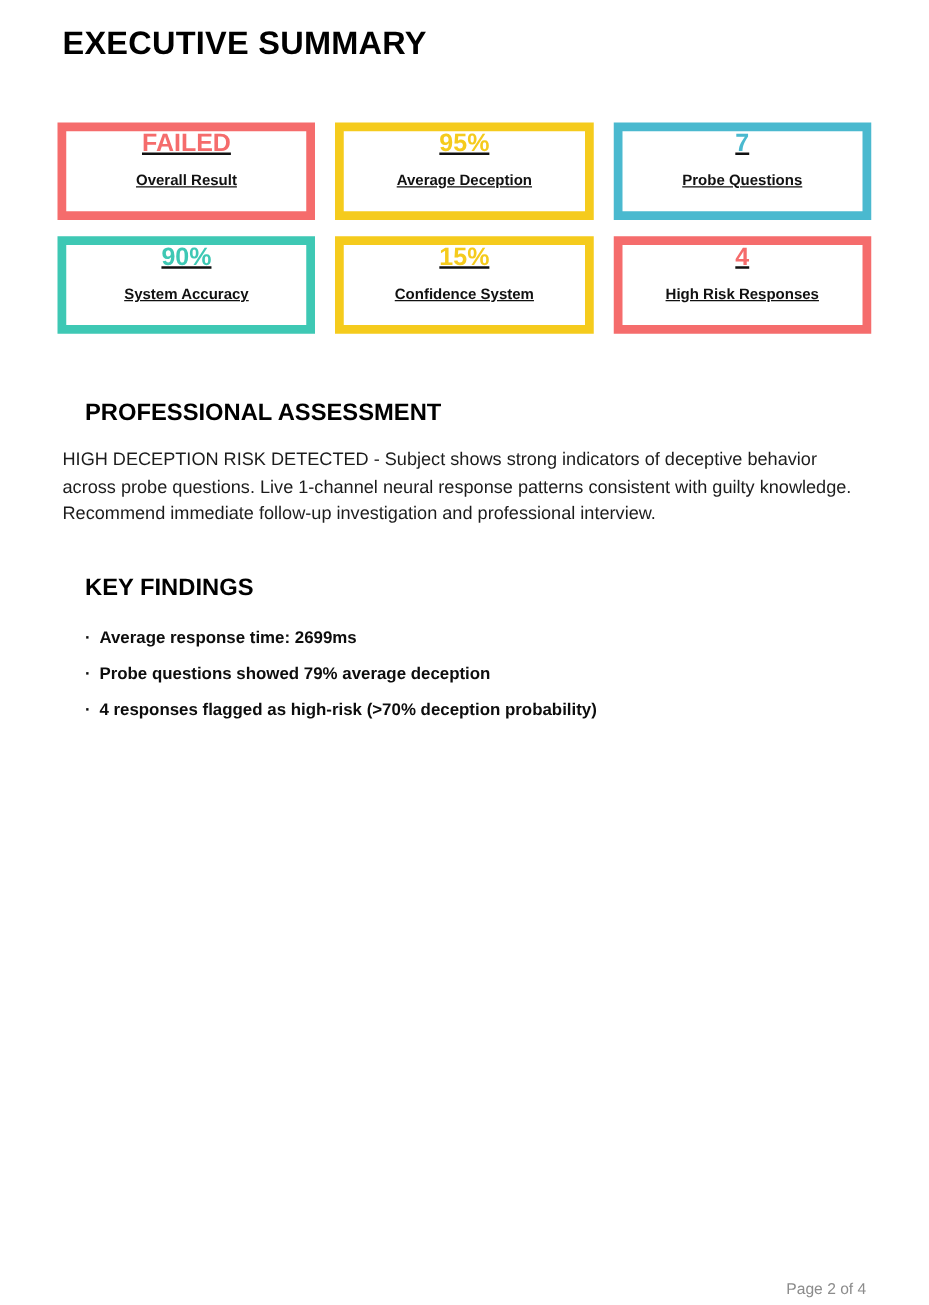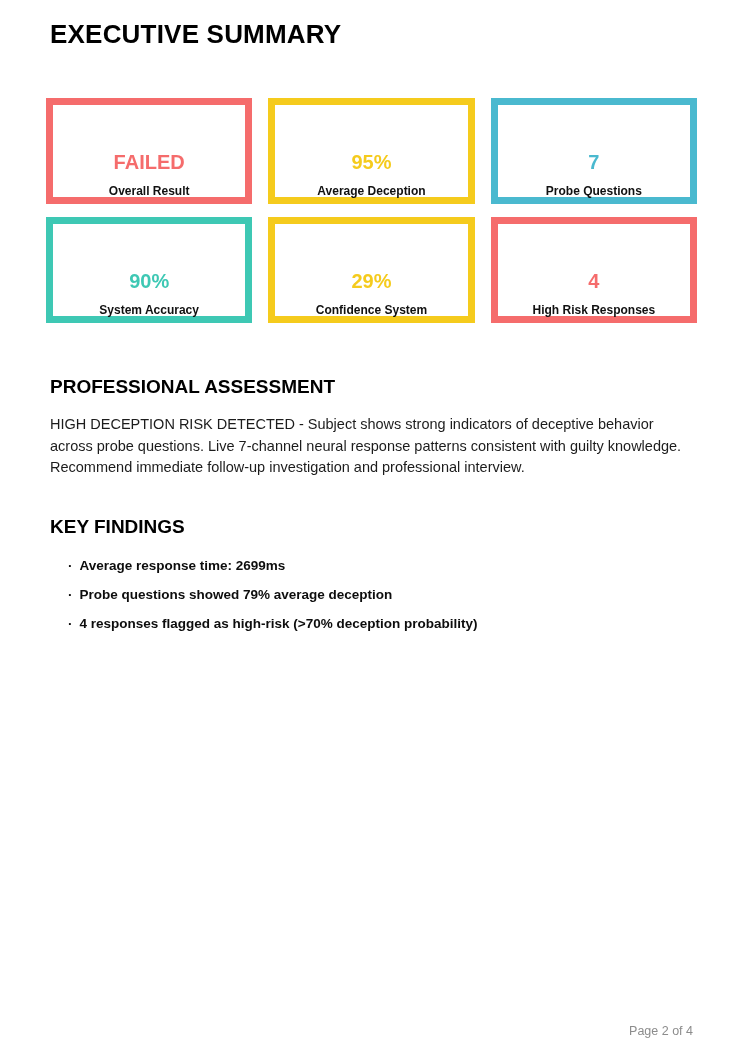--- a/index.html
+++ b/index.html
@@ -22,44 +22,45 @@
   }
 
   .cards {
     margin: 48px 46px 0 46px;
     display: grid;
     grid-template-columns: repeat(3, 1fr);
     column-gap: 16px;
     row-gap: 13px;
   }
   .stat-card {
-    height: 106px;
+    height: 78px;
     background: #ffffff;
     border: 7px solid var(--c, #cccccc);
     display: flex;
     flex-direction: column;
     align-items: center;
-    justify-content: flex-end;
+    justify-content: flex-start;
     gap: 13px;
+    text-decoration: underline;
   }
   .stat-card .value {
     font-size: 20px;
     font-weight: bold;
     color: var(--c, #333333);
     line-height: 1;
   }
   .stat-card .label {
     font-size: 12px;
     font-weight: bold;
     color: #111111;
     line-height: 1;
   }
 
   .section-heading {
-    margin: 0 0 0 50px;
+    margin: 0 0 0 68px;
     font-size: 19px;
     font-weight: bold;
     color: #000000;
   }
   .assessment-heading { margin-top: 53px; }
   .assessment-body {
     margin: 16px 46px 0 50px;
     max-width: 648px;
     font-size: 14.5px;
     line-height: 21.5px;
@@ -111,31 +112,31 @@
     </div>
     <div class="stat-card" style="--c: #4AB9CF;">
       <div class="value">7</div>
       <div class="label">Probe Questions</div>
     </div>
     <div class="stat-card" style="--c: #3EC8B4;">
       <div class="value">90%</div>
       <div class="label">System Accuracy</div>
     </div>
     <div class="stat-card" style="--c: #F5CB1D;">
-      <div class="value">29%</div>
+      <div class="value">15%</div>
       <div class="label">Confidence System</div>
     </div>
     <div class="stat-card" style="--c: #F56C6C;">
       <div class="value">4</div>
       <div class="label">High Risk Responses</div>
     </div>
   </div>
 
   <h2 class="section-heading assessment-heading">PROFESSIONAL ASSESSMENT</h2>
-  <p class="assessment-body">HIGH DECEPTION RISK DETECTED - Subject shows strong indicators of deceptive behavior across probe questions. Live 7-channel neural response patterns consistent with guilty knowledge. Recommend immediate follow-up investigation and professional interview.</p>
+  <p class="assessment-body">HIGH DECEPTION RISK DETECTED - Subject shows strong indicators of deceptive behavior across probe questions. Live 1-channel neural response patterns consistent with guilty knowledge. Recommend immediate follow-up investigation and professional interview.</p>
 
   <h2 class="section-heading findings-heading">KEY FINDINGS</h2>
   <ul class="findings-list">
     <li><span class="bullet">·</span><span>Average response time: 2699ms</span></li>
     <li><span class="bullet">·</span><span>Probe questions showed 79% average deception</span></li>
     <li><span class="bullet">·</span><span>4 responses flagged as high-risk (&gt;70% deception probability)</span></li>
   </ul>
 
   <div class="page-footer">Page 2 of 4</div>
 

